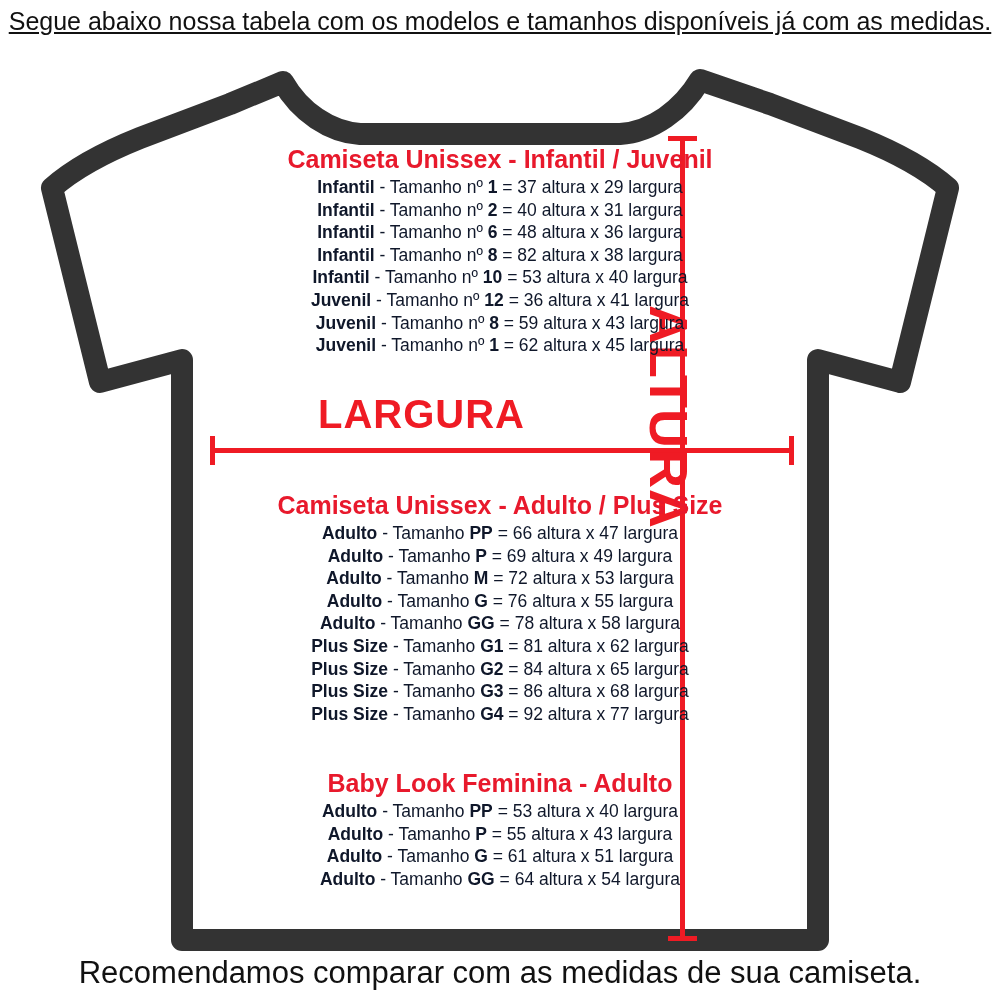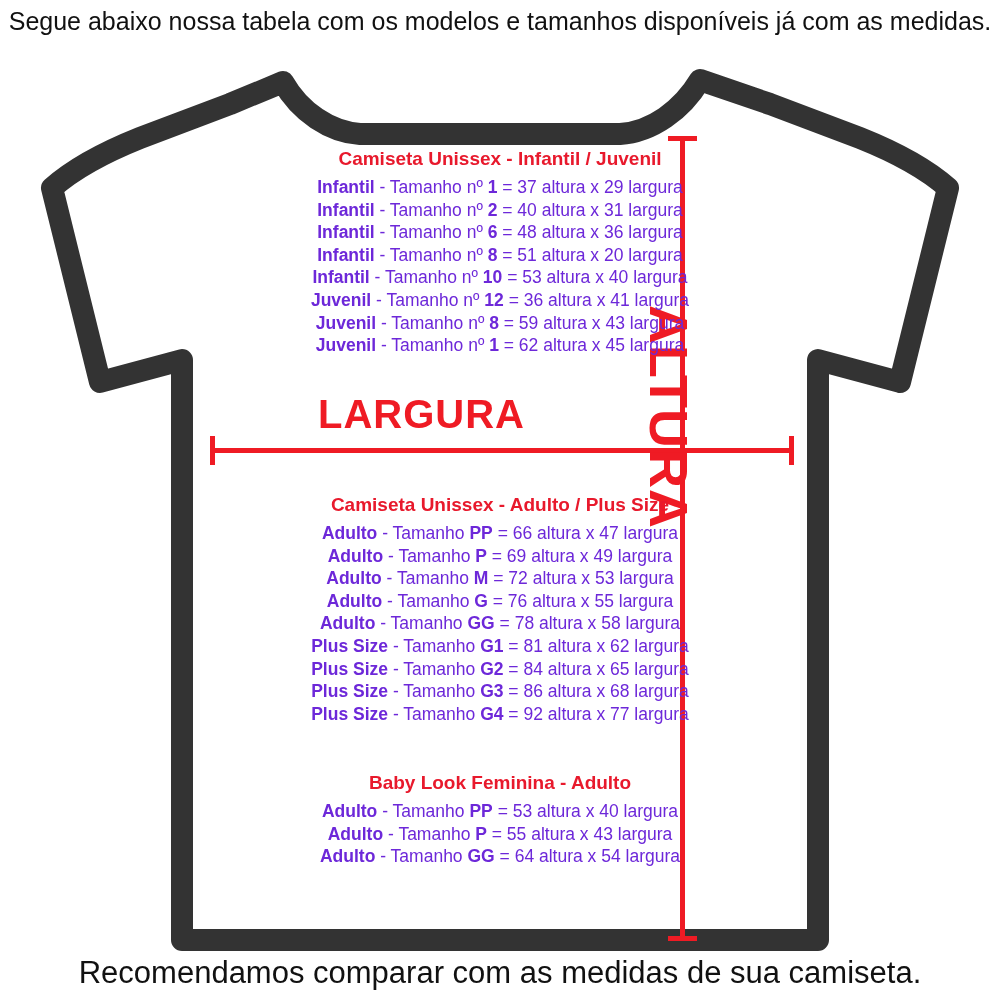--- a/index.html
+++ b/index.html
@@ -24,20 +24,21 @@
   
   .caption-top {
     position: absolute;
     left: 0;
     top: 6px;
     width: 1000px;
     text-align: center;
     font-size: 25px;
     line-height: 31px;
     color: #111111;
+    text-decoration: underline;
   }
   .caption-bottom {
     position: absolute;
     left: 0;
     top: 958px;
     width: 1000px;
     text-align: center;
     font-size: 31px;
     line-height: 30px;
     color: #111111;
@@ -53,28 +54,28 @@
   
   .block {
     position: absolute;
     width: 720px;
     left: 140px;
     text-align: center;
   }
   .block-title {
     color: #e8192c;
     font-weight: bold;
-    font-size: 19px;
+    font-size: 25px;
     line-height: 26px;
     margin-bottom: 4px;
   }
   .row {
     font-size: 17.5px;
     line-height: 22.6px;
-    color: #6d28d9;
+    color: #0f172a;
     white-space: nowrap;
   }
   .row b { font-weight: bold; }
 
   #block-infantil { top: 146px; }
   #block-adulto  { top: 492px; }
   #block-baby    { top: 770px; }
 
   
   .largura-label {
@@ -178,21 +179,21 @@
   <div class="mline" id="altura-cap-top"></div>
   <div class="mline" id="altura-cap-bottom"></div>
   <div class="altura-label">ALTURA</div>
 
   <div class="block" id="block-infantil">
     <div class="block-title">Camiseta Unissex - Infantil / Juvenil</div>
     <div>
         <div class="row"><b>Infantil</b><span> - Tamanho nº </span><b>1</b><span> = 37 altura x 29 largura</span></div>
         <div class="row"><b>Infantil</b><span> - Tamanho nº </span><b>2</b><span> = 40 altura x 31 largura</span></div>
         <div class="row"><b>Infantil</b><span> - Tamanho nº </span><b>6</b><span> = 48 altura x 36 largura</span></div>
-        <div class="row"><b>Infantil</b><span> - Tamanho nº </span><b>8</b><span> = 51 altura x 20 largura</span></div>
+        <div class="row"><b>Infantil</b><span> - Tamanho nº </span><b>8</b><span> = 82 altura x 38 largura</span></div>
         <div class="row"><b>Infantil</b><span> - Tamanho nº </span><b>10</b><span> = 53 altura x 40 largura</span></div>
         <div class="row"><b>Juvenil</b><span> - Tamanho nº </span><b>12</b><span> = 36 altura x 41 largura</span></div>
         <div class="row"><b>Juvenil</b><span> - Tamanho nº </span><b>8</b><span> = 59 altura x 43 largura</span></div>
         <div class="row"><b>Juvenil</b><span> - Tamanho nº </span><b>1</b><span> = 62 altura x 45 largura</span></div>
       </div>
   </div>
 
   <div class="block" id="block-adulto">
     <div class="block-title">Camiseta Unissex - Adulto / Plus Size</div>
     <div>
@@ -206,18 +207,19 @@
         <div class="row"><b>Plus Size</b><span> - Tamanho </span><b>G3</b><span> = 86 altura x 68 largura</span></div>
         <div class="row"><b>Plus Size</b><span> - Tamanho </span><b>G4</b><span> = 92 altura x 77 largura</span></div>
       </div>
   </div>
 
   <div class="block" id="block-baby">
     <div class="block-title">Baby Look Feminina - Adulto</div>
     <div>
         <div class="row"><b>Adulto</b><span> - Tamanho </span><b>PP</b><span> = 53 altura x 40 largura</span></div>
         <div class="row"><b>Adulto</b><span> - Tamanho </span><b>P</b><span> = 55 altura x 43 largura</span></div>
+        <div class="row"><b>Adulto</b><span> - Tamanho </span><b>G</b><span> = 61 altura x 51 largura</span></div>
         <div class="row"><b>Adulto</b><span> - Tamanho </span><b>GG</b><span> = 64 altura x 54 largura</span></div>
       </div>
   </div>
 
   <div class="caption-bottom">Recomendamos comparar com as medidas de sua camiseta.</div>
 </div>
 
 </body></html>

